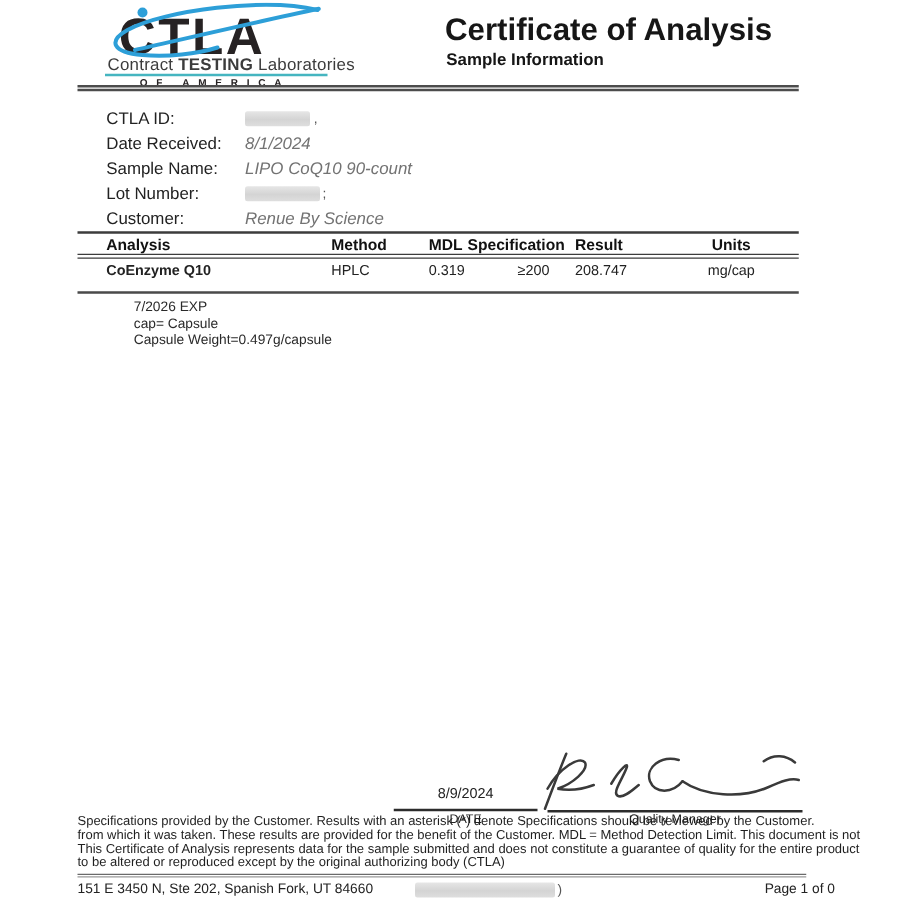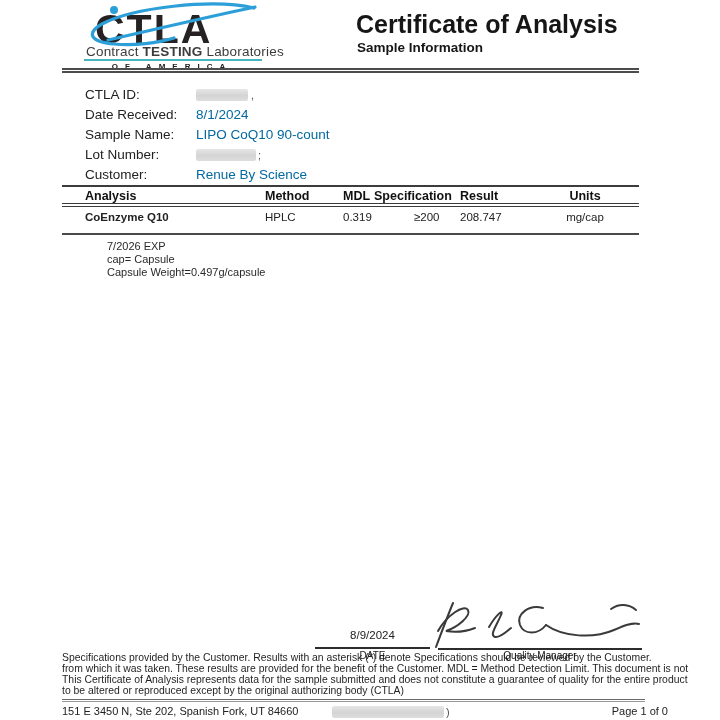--- a/index.html
+++ b/index.html
@@ -39,21 +39,21 @@
   .rule-double {
     height: 4px;
     border-top: 1px solid #3c3c3c;
     border-bottom: 1px solid #3c3c3c;
   }
   .rule-2 { height: 2px; background: #4a4a4a; }
   .rule-footer { height: 3px; border-top: 1px solid #6a6a6a; border-bottom: 1px solid #9a9a9a; }
 
   
   .info-label { font-size: 13.5px; color: #222; }
-  .info-value { font-size: 13.5px; color: #0369a1; }
+  .info-value { font-size: 13.5px; color: #737373; font-style: italic; }
   .redact {
     display: inline-block;
     background: linear-gradient(180deg, #e6e6e6, #d4d4d4 55%, #dedede);
     border-radius: 2px;
   }
   .redact-suffix { font-size: 11px; color: #555; }
 
   
   .th { font-size: 12.5px; font-weight: bold; color: #111; }
   .td { font-size: 11.5px; color: #222; }

